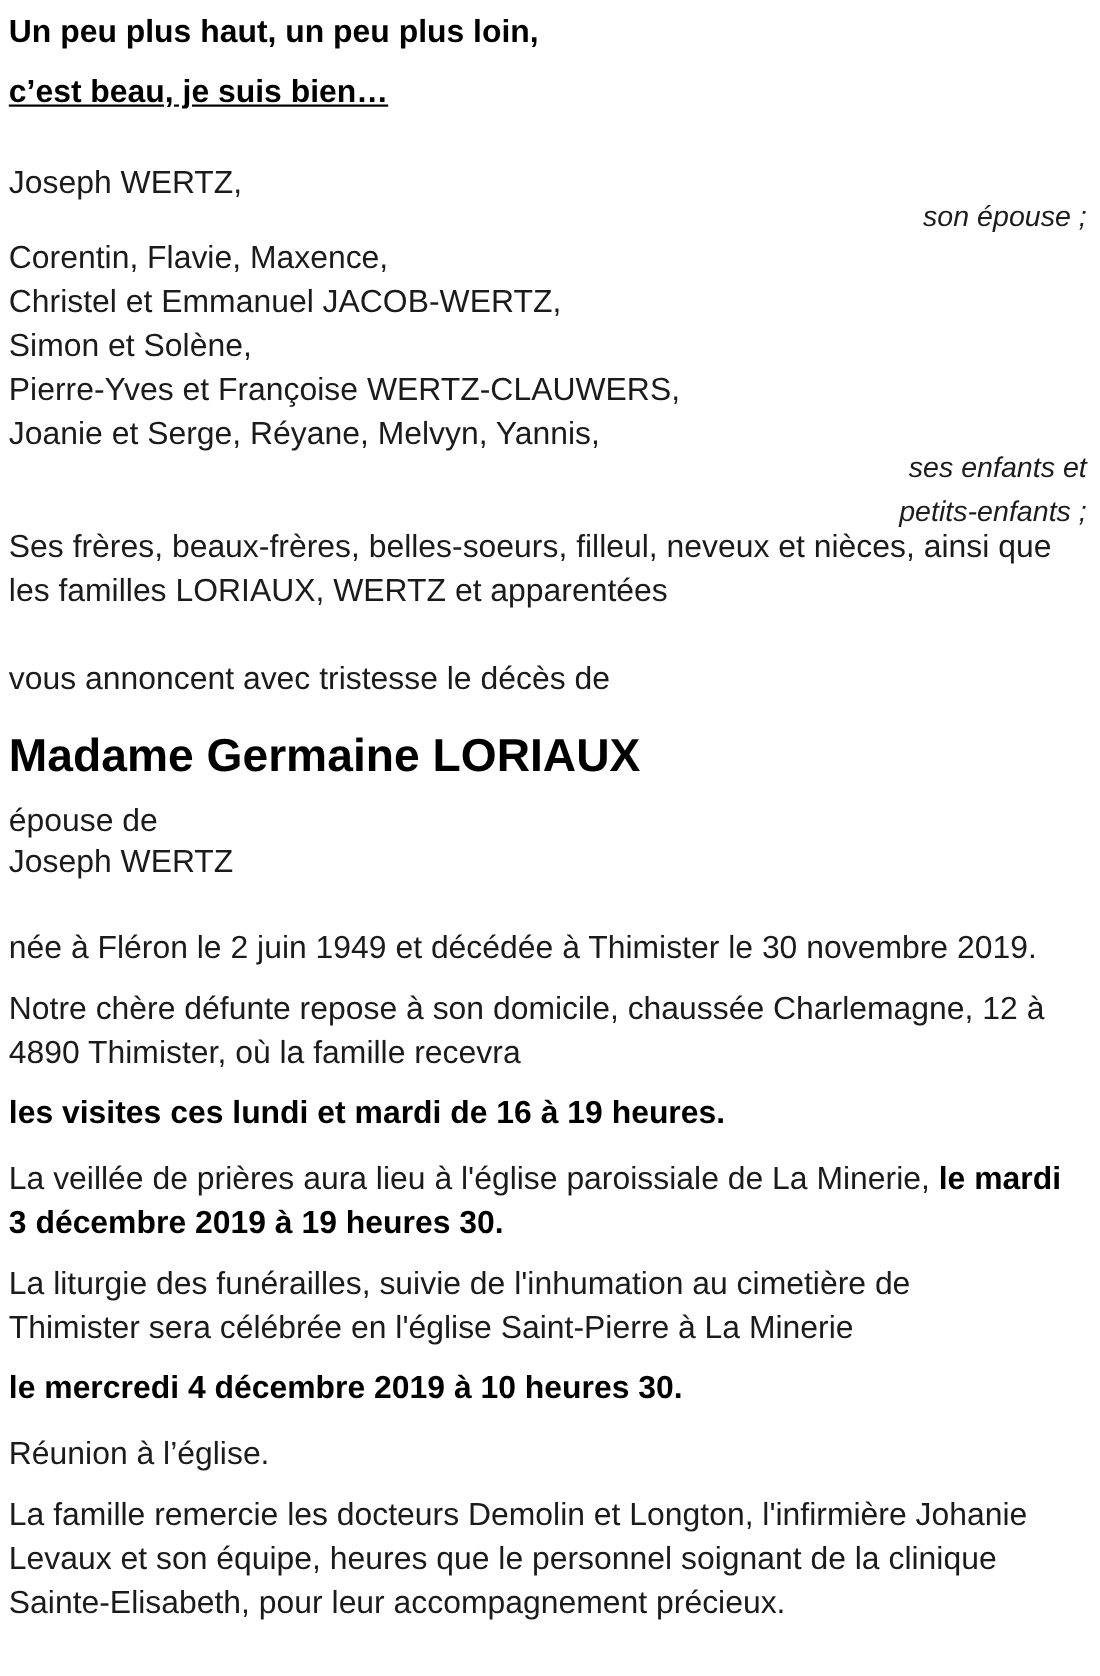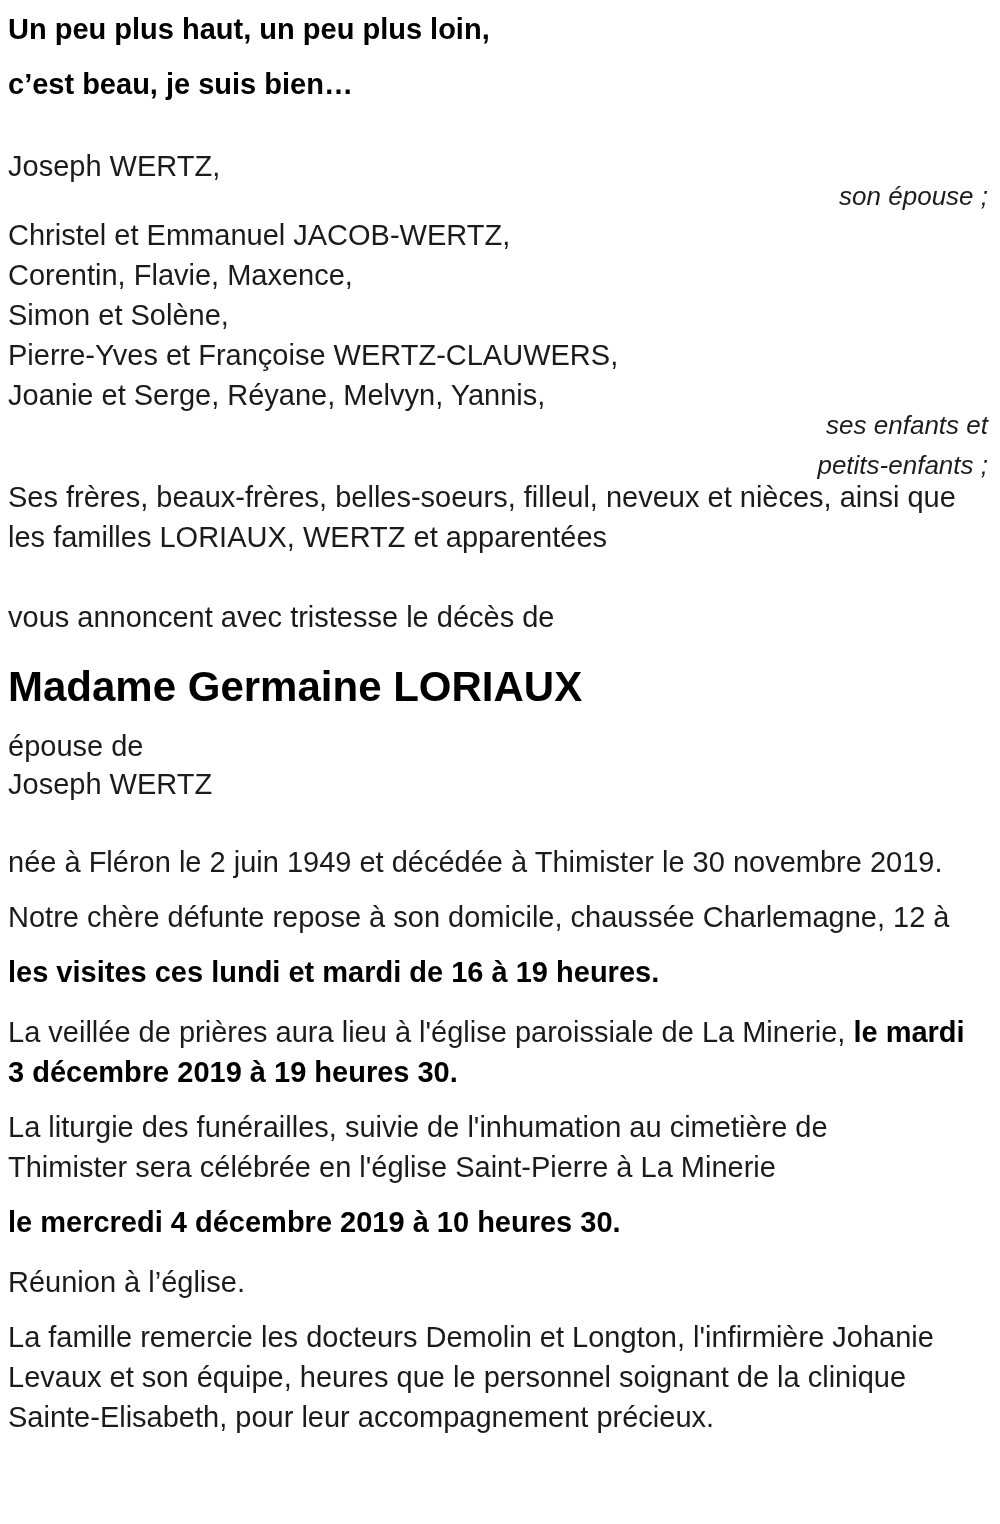--- a/index.html
+++ b/index.html
@@ -45,63 +45,64 @@
     color: #000000;
   }
   .heading {
     font-size: 42px;
     font-weight: 700;
     line-height: 50px;
     color: #000000;
     white-space: nowrap;
   }
   .mt15 { margin-top: 15px; }
-  .mt17 { margin-top: 17px; }
+  .mt17 { margin-top: 17px; text-decoration: underline; }
   .mt20 { margin-top: 20px; }
   .mt25 { margin-top: 25px; }
   .mt39 { margin-top: 39px; }
   .mt40 { margin-top: 40px; }
   .mt44 { margin-top: 44px; }
   .mtn2 { margin-top: -2px; }
   .mtn8 { margin-top: -8px; }
   .mtn10 { margin-top: -10px; }
 </style>
 </head>
 <body>
 
 <div class="doc">
 
   <div class="ln ep">Un peu plus haut, un peu plus loin,</div>
   <div class="ln ep mt17">c’est beau, je suis bien…</div>
 
   <div class="ln tight mt44">Joseph WERTZ,</div>
   <div class="ln tight right mtn8">son épouse ;</div>
 
+  <div class="ln">Corentin, Flavie, Maxence,</div>
   <div class="ln">Christel et Emmanuel JACOB-WERTZ,</div>
-  <div class="ln">Corentin, Flavie, Maxence,</div>
   <div class="ln">Simon et Solène,</div>
   <div class="ln">Pierre-Yves et Françoise WERTZ-CLAUWERS,</div>
   <div class="ln">Joanie et Serge, Réyane, Melvyn, Yannis,</div>
 
   <div class="ln right mtn10">ses enfants et</div>
   <div class="ln right">petits-enfants ;</div>
 
   <div class="ln mtn8">Ses frères, beaux-frères, belles-soeurs, filleul, neveux et nièces, ainsi que</div>
   <div class="ln">les familles LORIAUX, WERTZ et apparentées</div>
 
   <div class="ln mt40">vous annoncent avec tristesse le décès de</div>
 
   <div class="heading mt25">Madame Germaine LORIAUX</div>
 
   <div class="ln tight mt15">épouse de</div>
   <div class="ln tight">Joseph WERTZ</div>
 
   <div class="ln mt39">née à Fléron le 2 juin 1949 et décédée à Thimister le 30 novembre 2019.</div>
 
   <div class="ln mt15">Notre chère défunte repose à son domicile, chaussée Charlemagne, 12 à</div>
+  <div class="ln">4890 Thimister, où la famille recevra</div>
 
   <div class="ln bold mt15">les visites ces lundi et mardi de 16 à 19 heures.</div>
 
   <div class="ln mt20"><span>La veillée de prières aura lieu à l'église paroissiale de La Minerie, </span><b>le mardi</b></div>
   <div class="ln bold">3 décembre 2019 à 19 heures 30.</div>
 
   <div class="ln mt15">La liturgie des funérailles, suivie de l'inhumation au cimetière de</div>
   <div class="ln">Thimister sera célébrée en l'église Saint-Pierre à La Minerie</div>
 
   <div class="ln bold mt15">le mercredi 4 décembre 2019 à 10 heures 30.</div>

